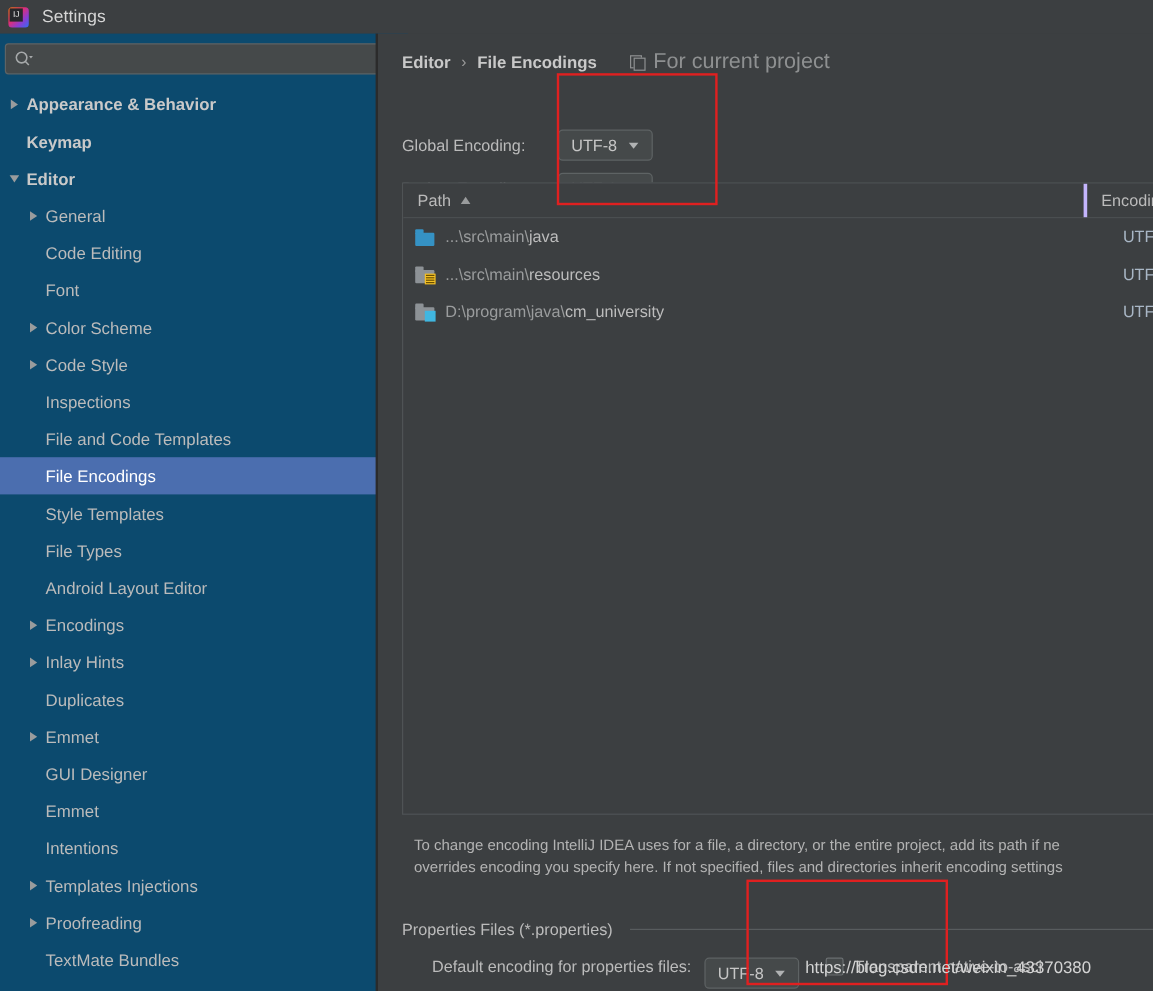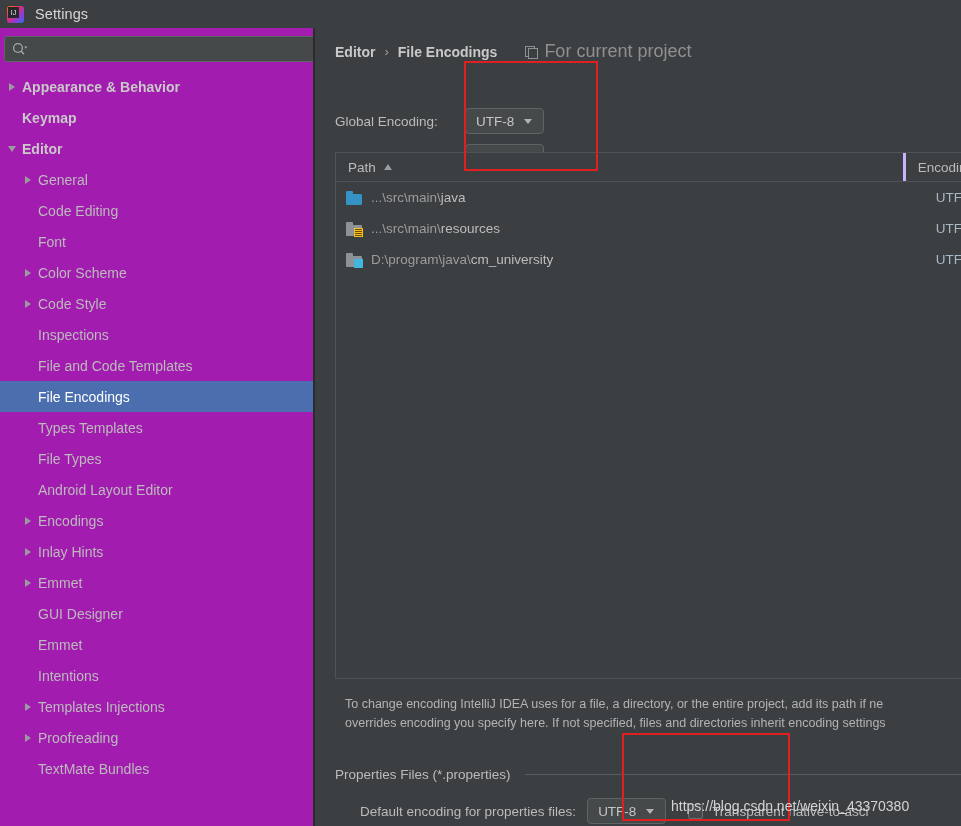--- a/index.html
+++ b/index.html
@@ -44,21 +44,21 @@
     margin-left: 11px;
     font-size: 14.5px;
     color: #d6d6d6;
     letter-spacing: 0.1px;
   }
 
   
   .sidebar {
     position: absolute; left: 0; top: 28px;
     width: 340px; height: 798px;
-    background: #a21caf;
+    background: #0c4a6e;
   }
   .search-wrap {
     padding: 8px 8px 7px 4px;
   }
   .search-box {
     position: relative;
     height: 26px;
     background: #45494a;
     border: 1px solid #5e6364;
     border-radius: 3px;
@@ -329,21 +329,21 @@
     white-space: nowrap;
   }
   .section-rule {
     flex: 1; height: 1px;
     background: #585c5e;
     margin-left: 14px;
   }
   .props-row {
     position: absolute;
     left: 45px; top: 770px;
-    display: flex; align-items: center;
+    display: flex; align-items: flex-start;
     font-size: 13.5px; color: #bbbbbb;
     white-space: nowrap;
   }
   .chk {
     width: 15px; height: 15px;
     border: 1px solid #6a6f71;
     border-radius: 2px;
     background: #45494a;
     margin: 0 9px 0 22px;
     flex: 0 0 15px;
@@ -447,21 +447,21 @@
           <span class="tree-label">File and Code Templates</span>
           <span class="copy-badge"></span>
         </div>
         <div class="tree-item lvl1 selected">
           <span class="tree-arrow"></span>
           <span class="tree-label">File Encodings</span>
           <span class="copy-badge"></span>
         </div>
         <div class="tree-item lvl1">
           <span class="tree-arrow"></span>
-          <span class="tree-label">Types Templates</span>
+          <span class="tree-label">Style Templates</span>
         </div>
         <div class="tree-item lvl1">
           <span class="tree-arrow"></span>
           <span class="tree-label">File Types</span>
         </div>
         <div class="tree-item lvl1">
           <span class="tree-arrow"></span>
           <span class="tree-label">Android Layout Editor</span>
         </div>
         <div class="tree-item lvl1">
@@ -470,20 +470,24 @@
           </span>
           <span class="tree-label">Encodings</span>
           <span class="copy-badge"></span>
         </div>
         <div class="tree-item lvl1">
           <span class="tree-arrow">
             <span class="tri-right"></span>
           </span>
           <span class="tree-label">Inlay Hints</span>
           <span class="copy-badge"></span>
+        </div>
+        <div class="tree-item lvl1">
+          <span class="tree-arrow"></span>
+          <span class="tree-label">Duplicates</span>
         </div>
         <div class="tree-item lvl1">
           <span class="tree-arrow">
             <span class="tri-right"></span>
           </span>
           <span class="tree-label">Emmet</span>
         </div>
         <div class="tree-item lvl1">
           <span class="tree-arrow"></span>
           <span class="tree-label">GUI Designer</span>

